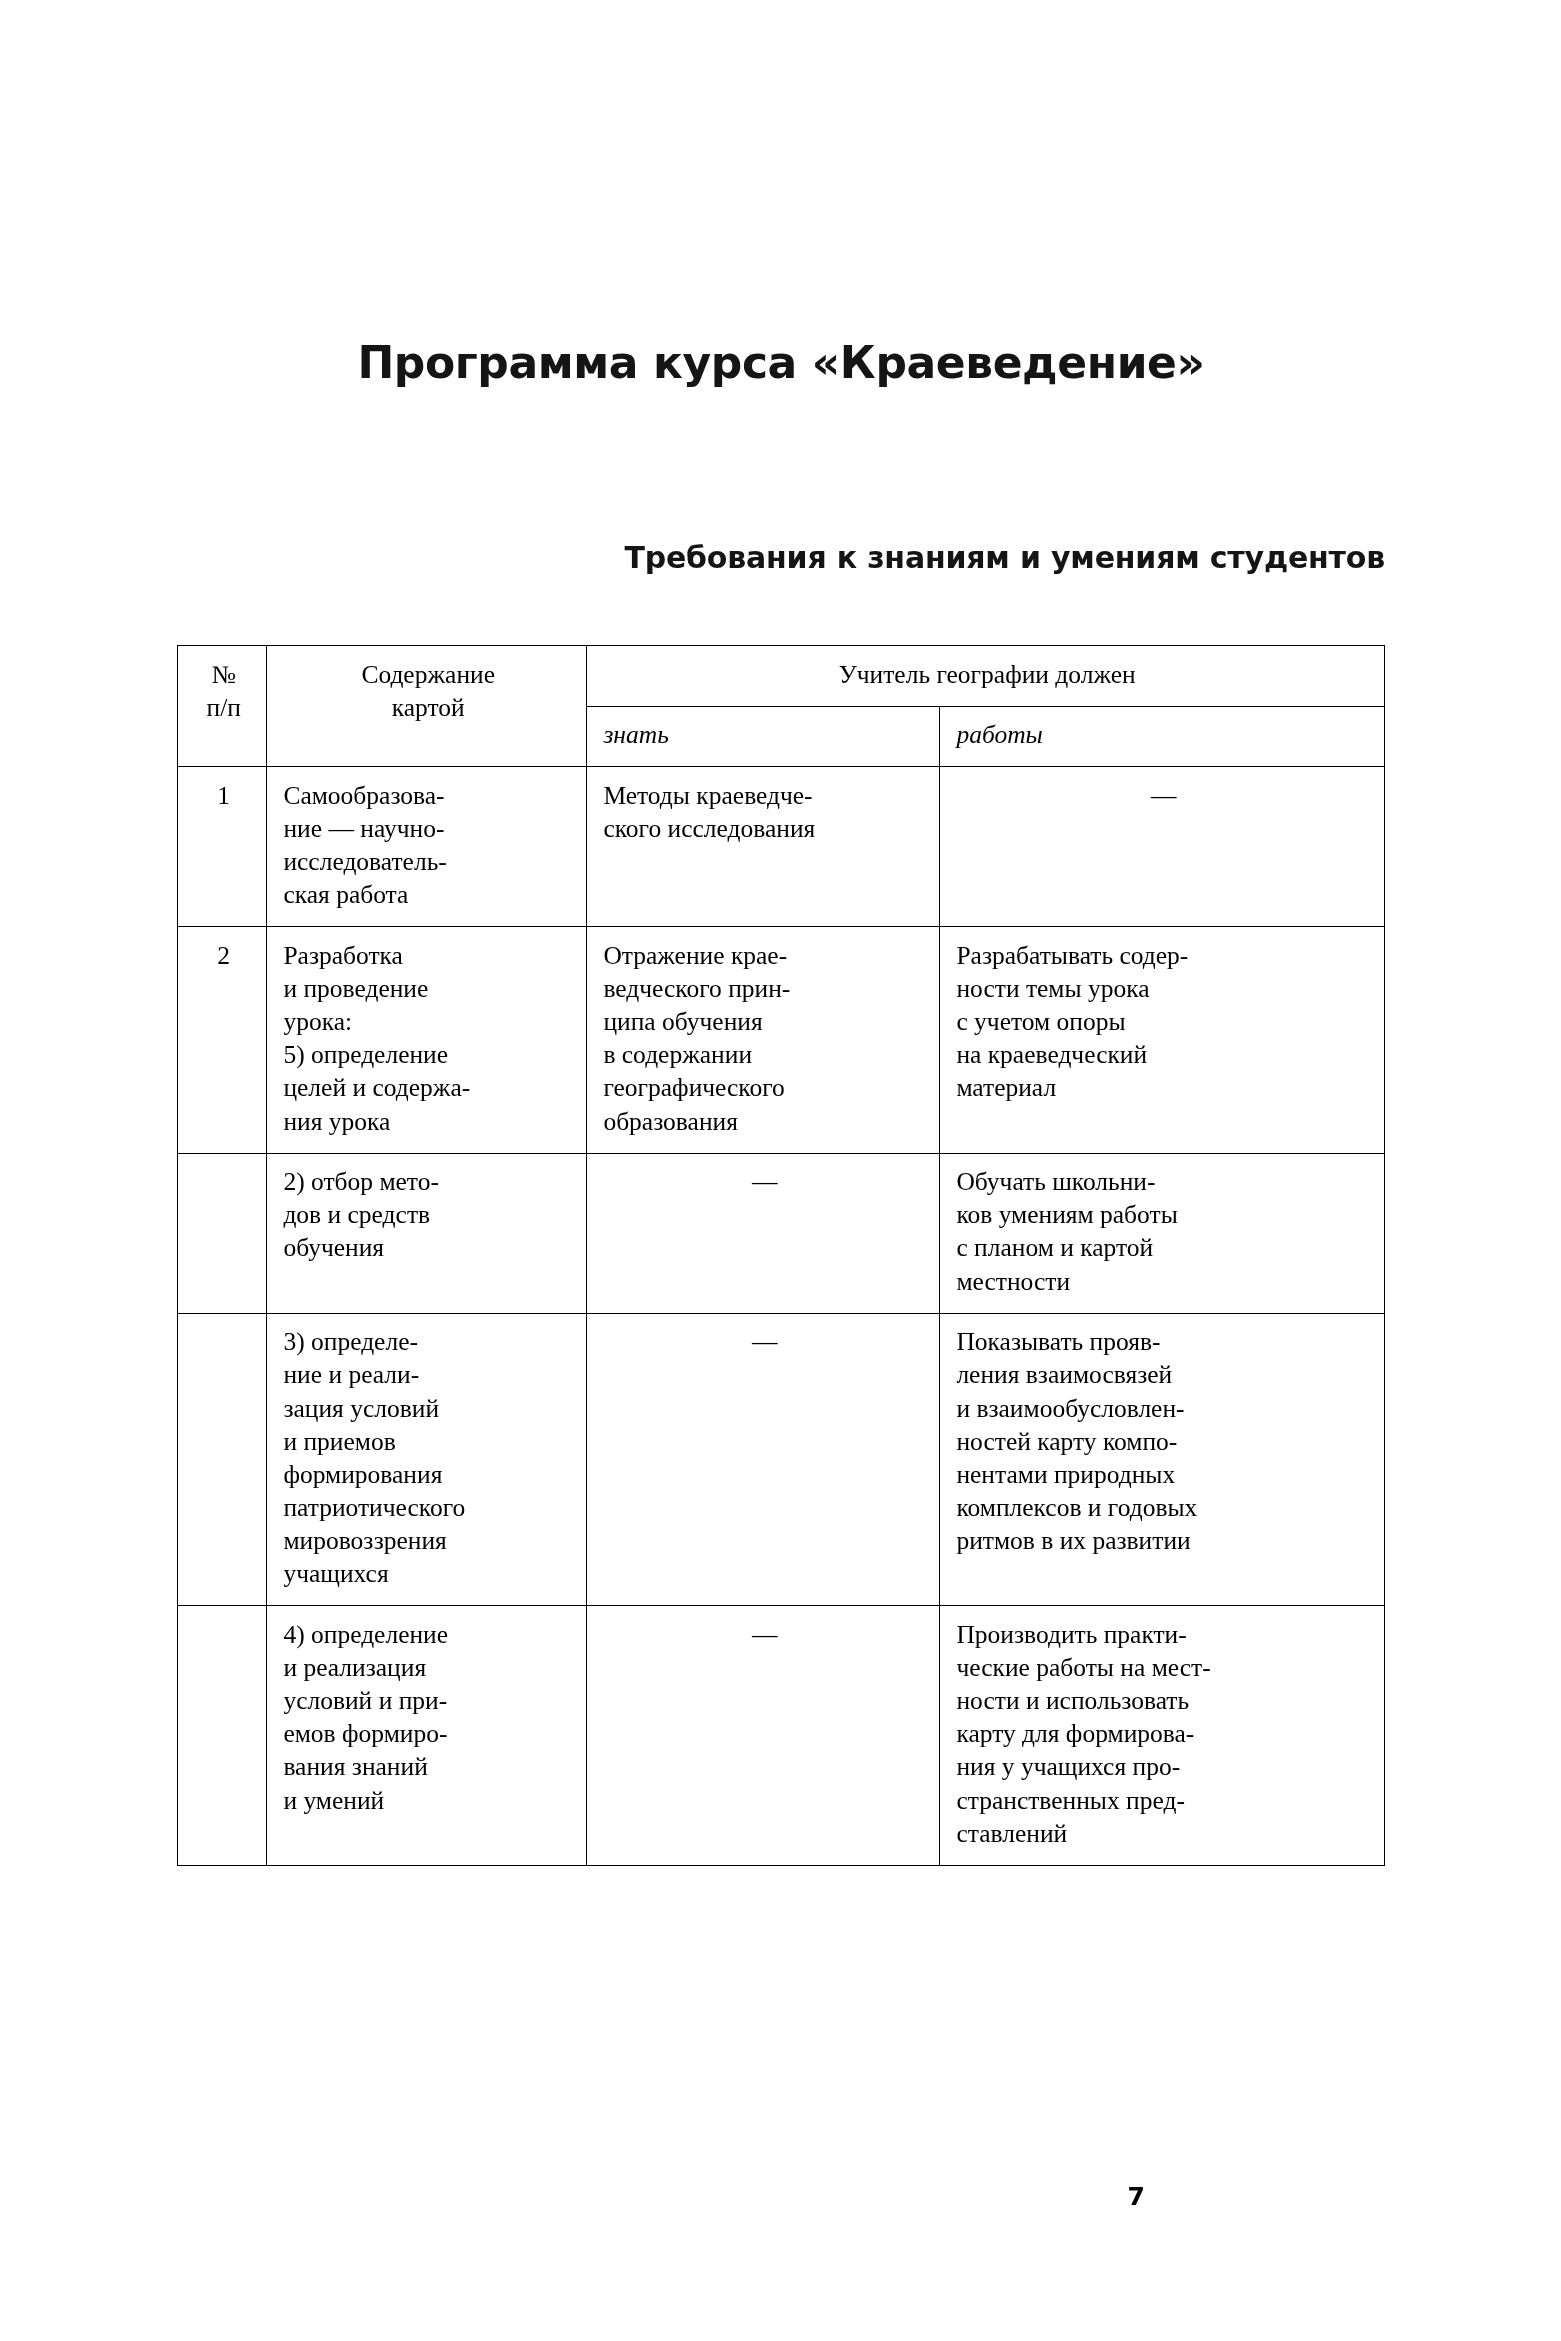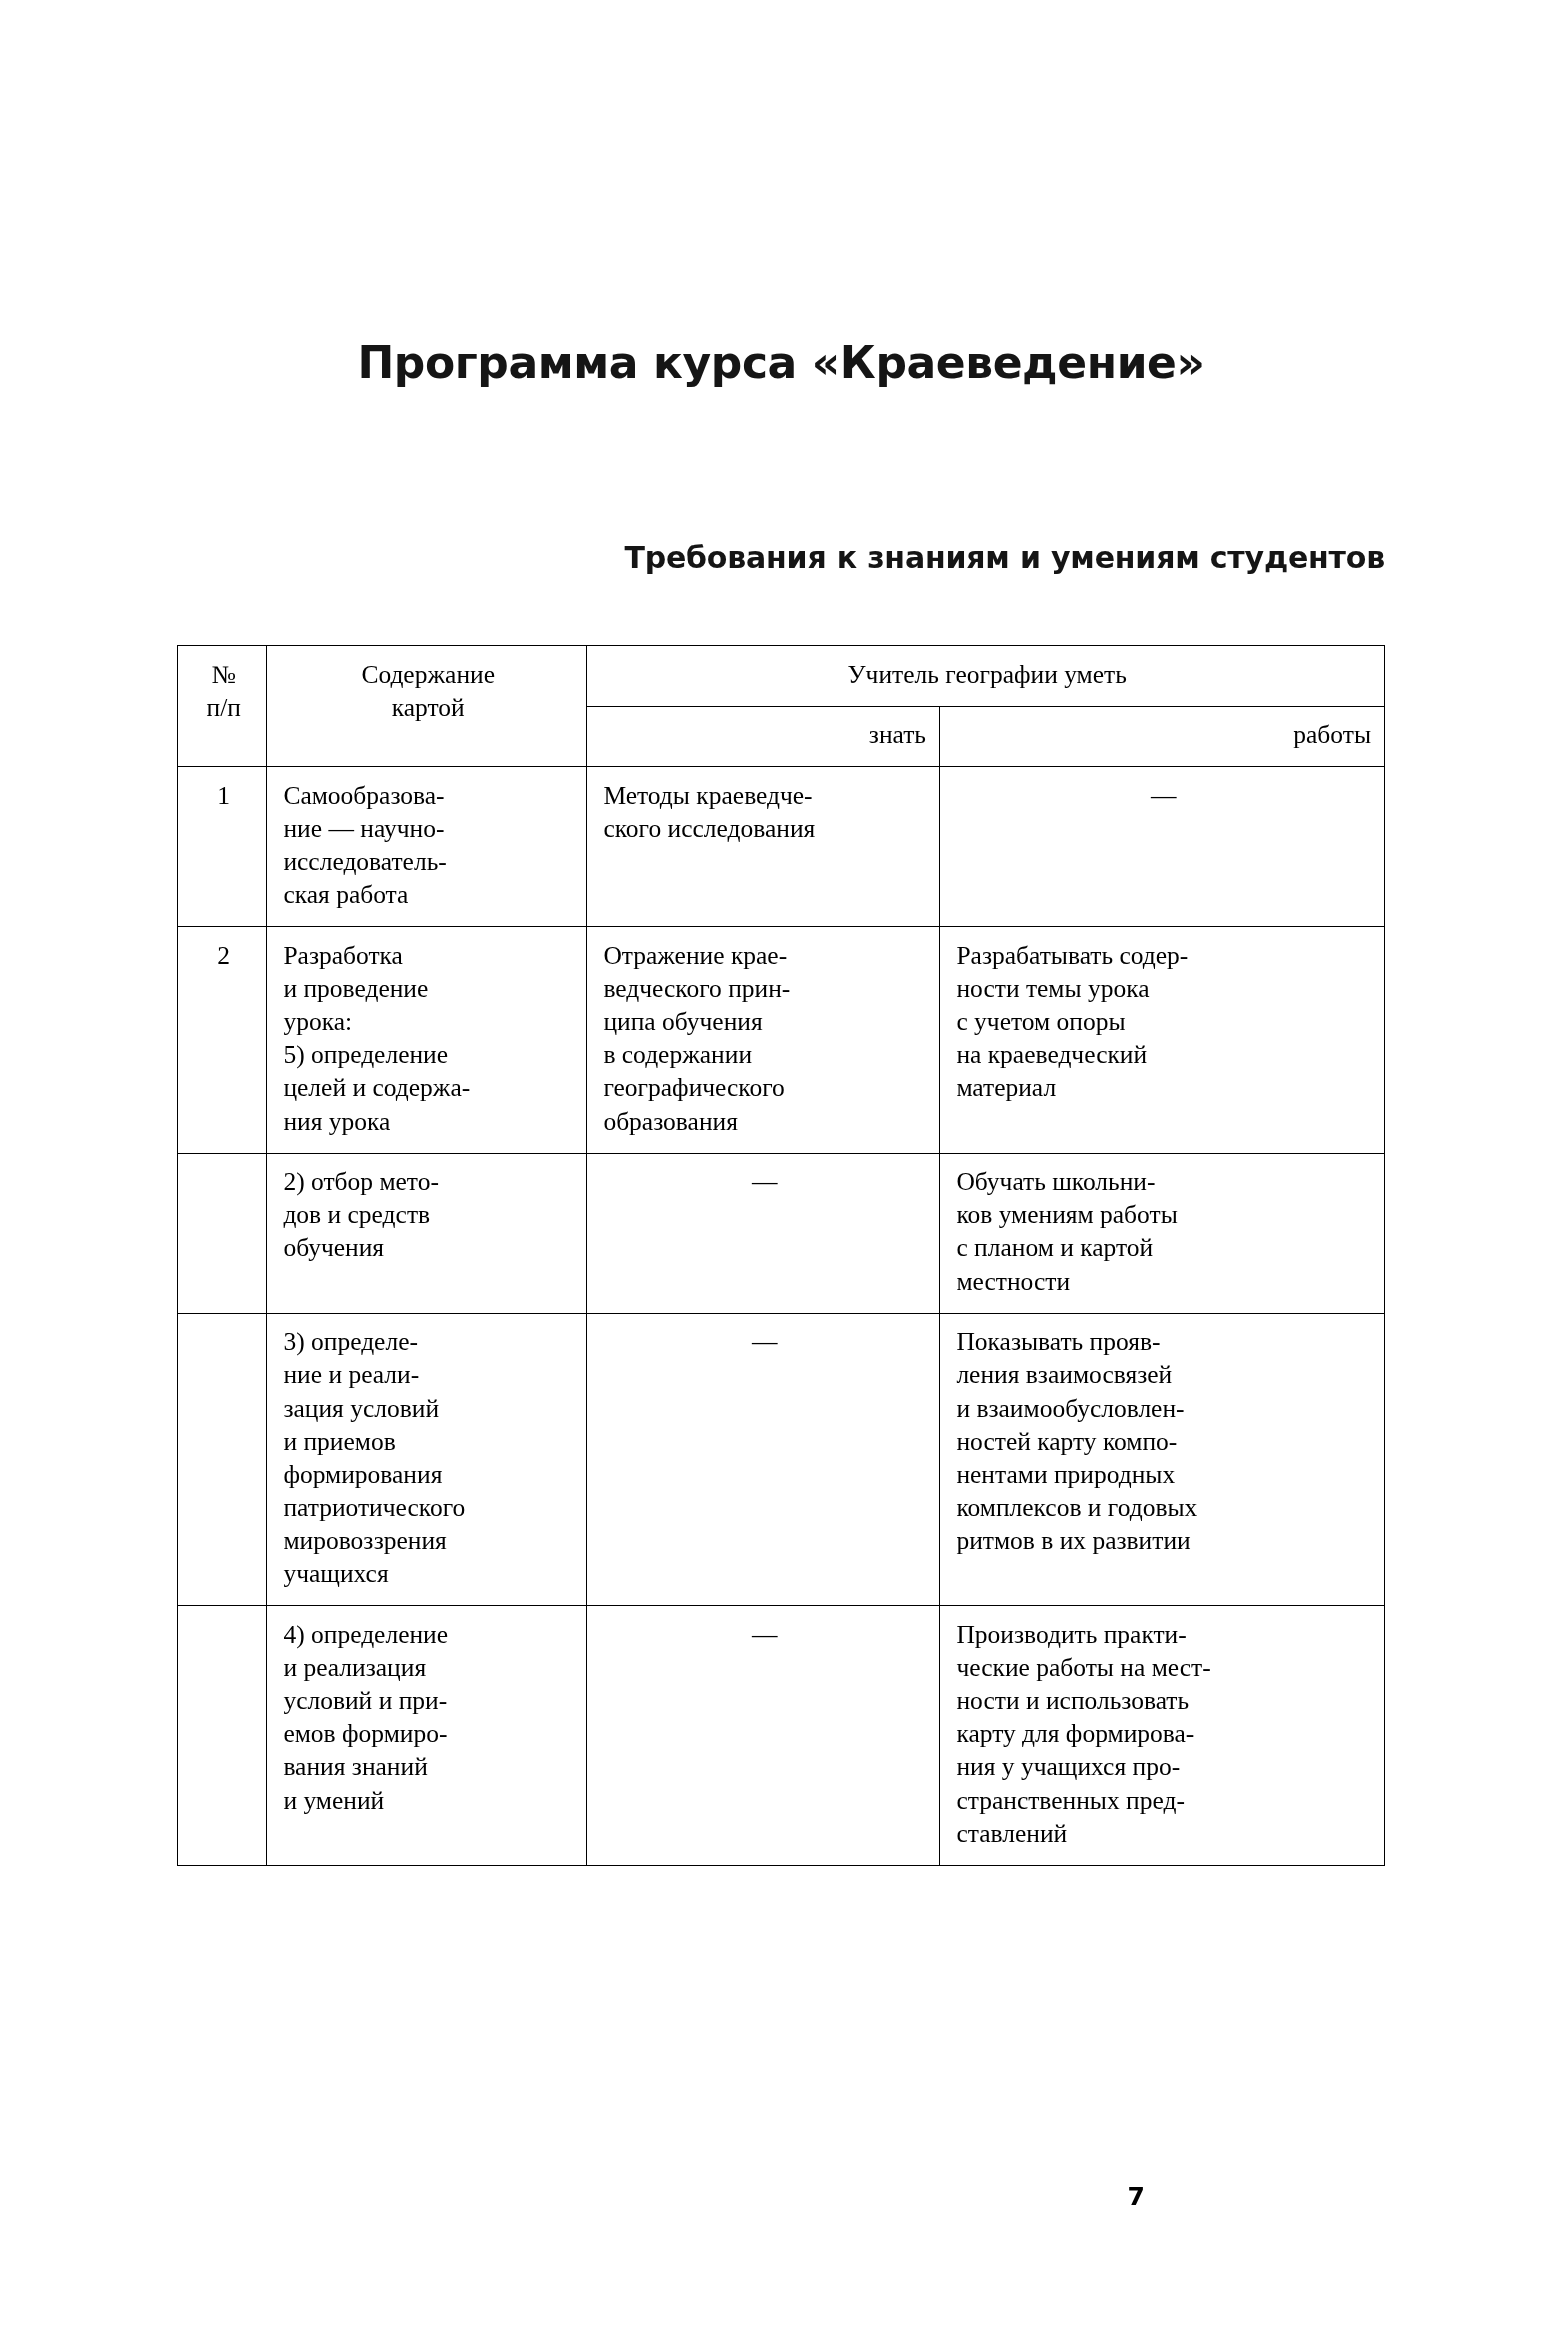--- a/index.html
+++ b/index.html
@@ -72,21 +72,22 @@
 
   .hdr {
     text-align: center;
     font-weight: bold;
     font-size: 27px;
     padding-top: 18px;
     padding-bottom: 18px;
     line-height: 1.25;
   }
   .hdr-sub {
-    text-align: right;
+    text-align: left;
+    font-style: italic;
     font-weight: bold;
     font-size: 26px;
     padding-top: 11.5px;
     padding-bottom: 11.5px;
     margin-top: 32px;
   }
   .cell-num {
     text-align: center;
     padding-left: 0;
     padding-right: 0;
@@ -120,21 +121,21 @@
         <col class="col-content">
         <col class="col-know">
         <col class="col-can">
       </colgroup>
       <thead>
         <tr>
           <th class="hdr nowrap-hyph" rowspan="2">№
 п/п</th>
           <th class="hdr nowrap-hyph" rowspan="2">Содержание
 картой</th>
-          <th class="hdr" colspan="2">Учитель географии уметь</th>
+          <th class="hdr" colspan="2">Учитель географии должен</th>
         </tr>
         <tr>
           <th class="hdr-sub">знать</th>
           <th class="hdr-sub">работы</th>
         </tr>
       </thead>
       <tbody>
         <tr>
           <td class="cell-num">1</td>
           <td class="nowrap-hyph">Самообразова-

